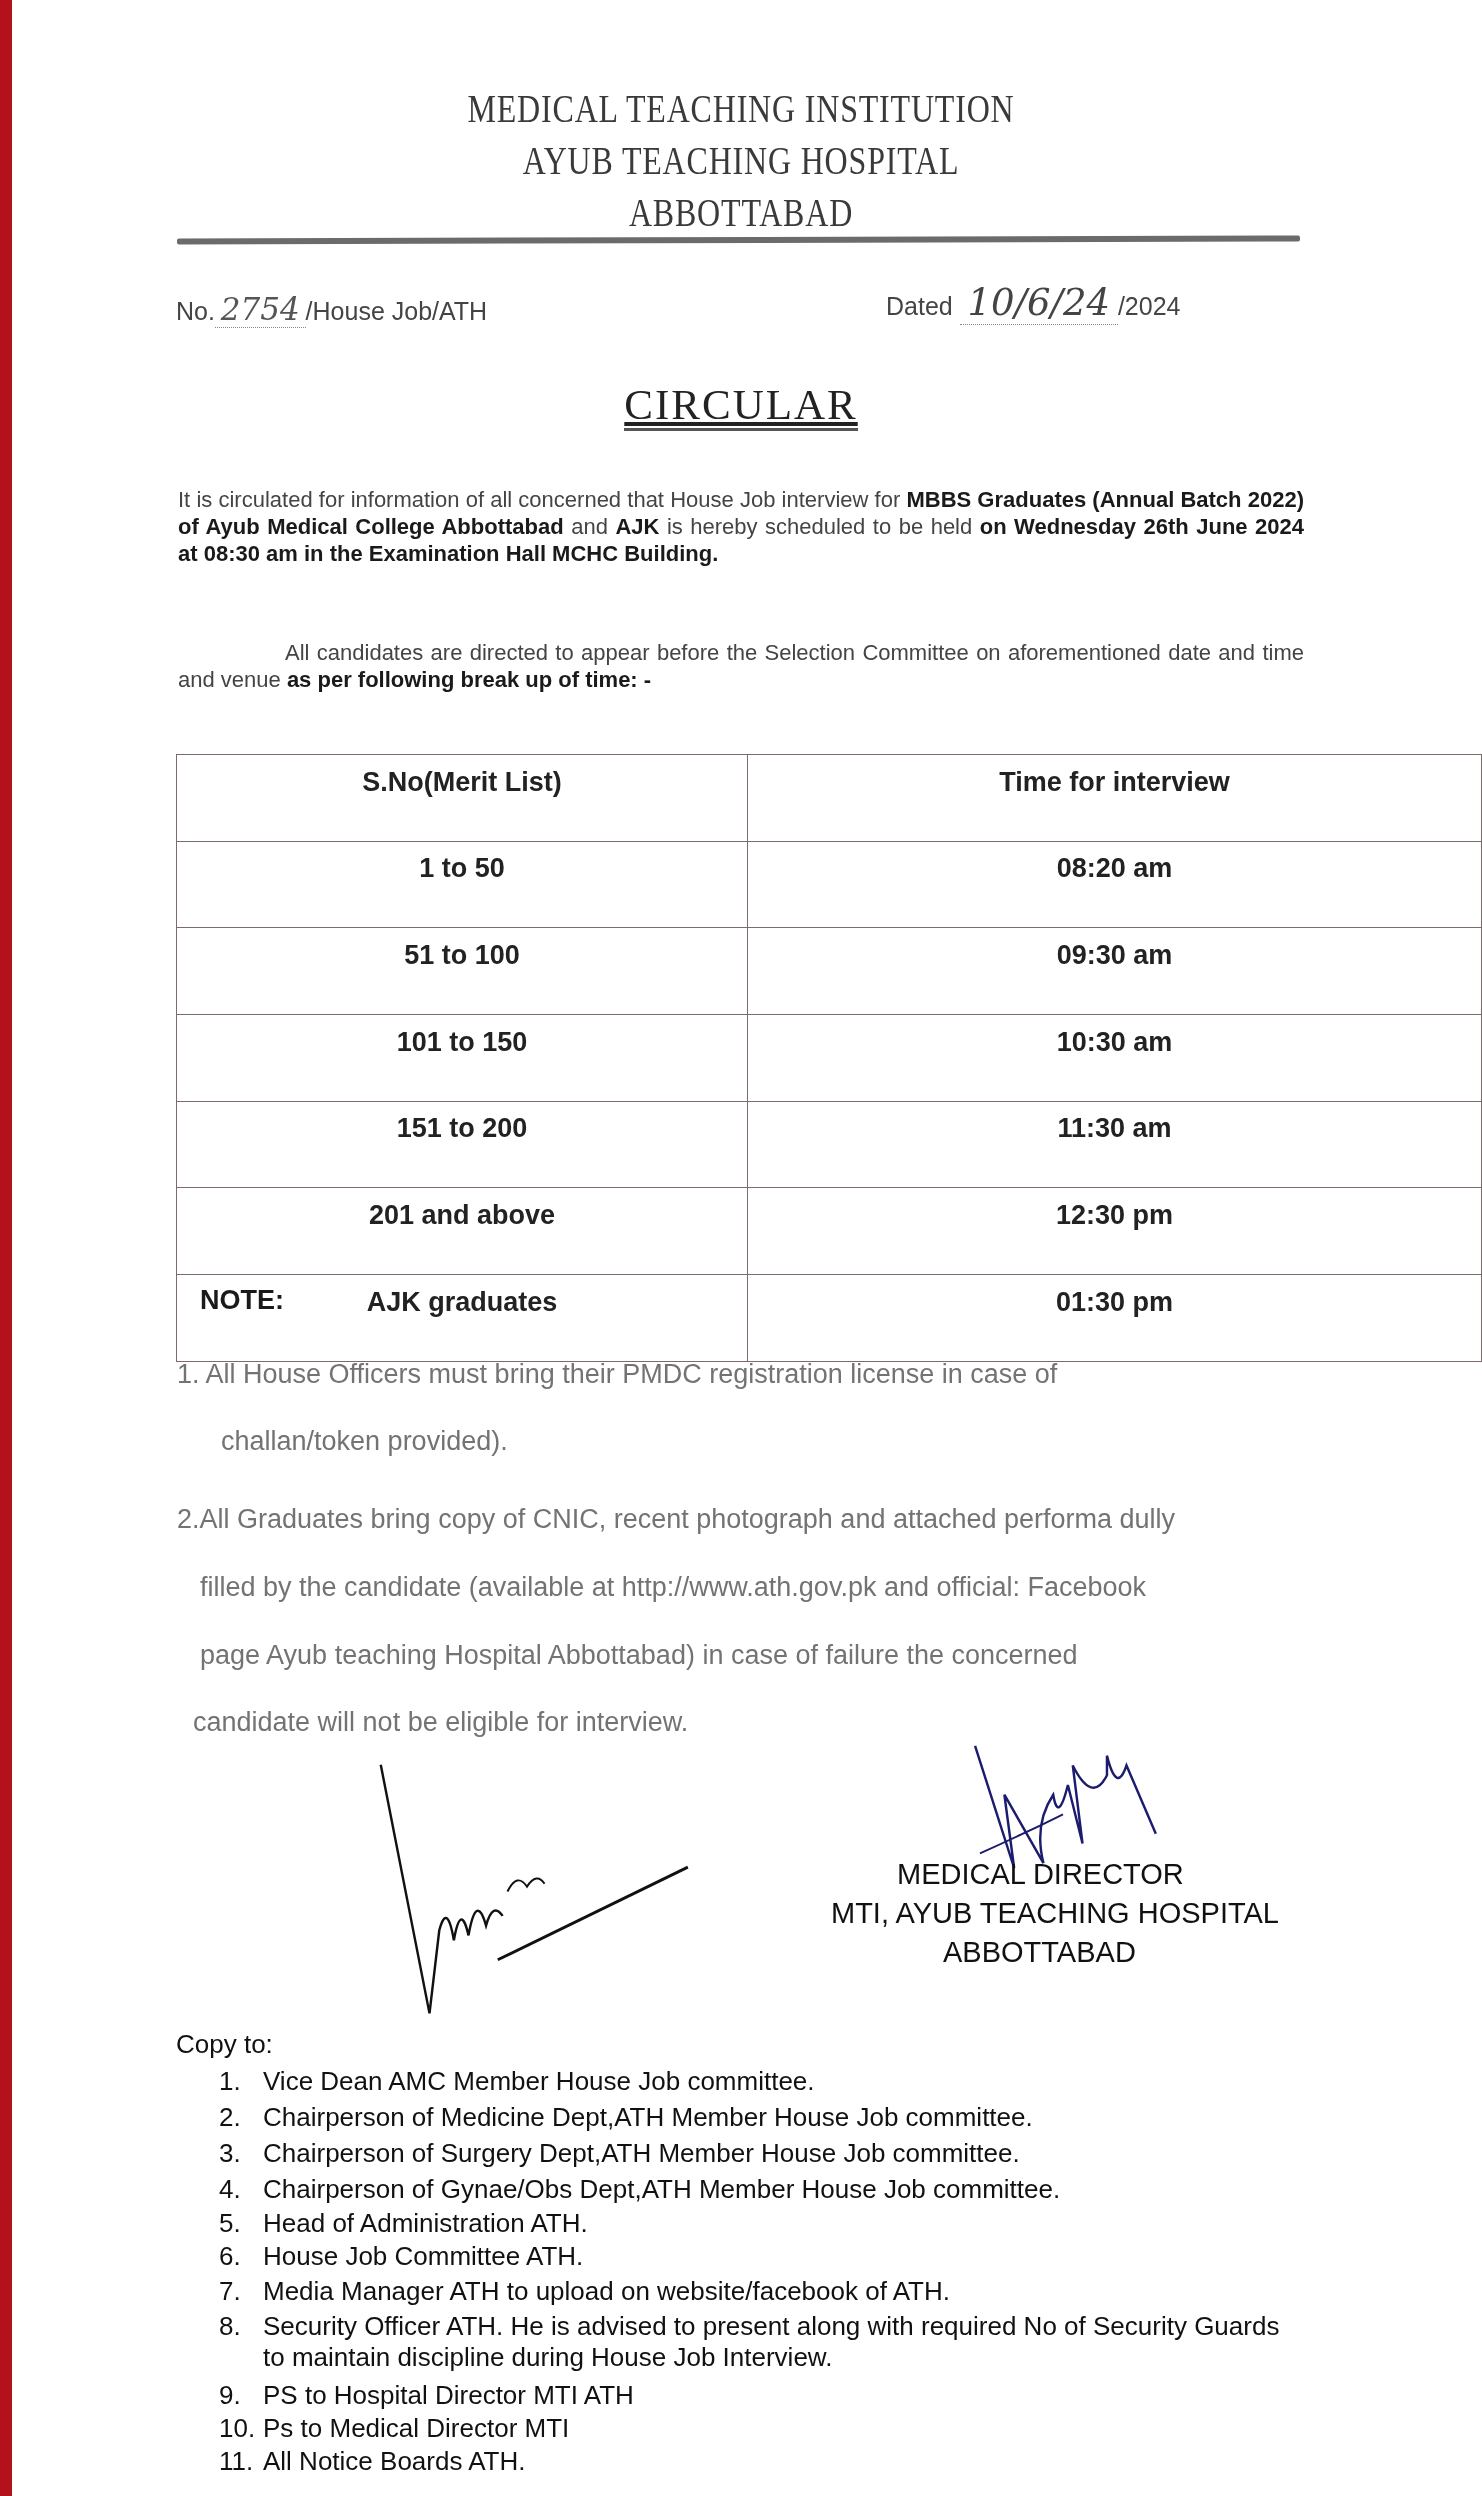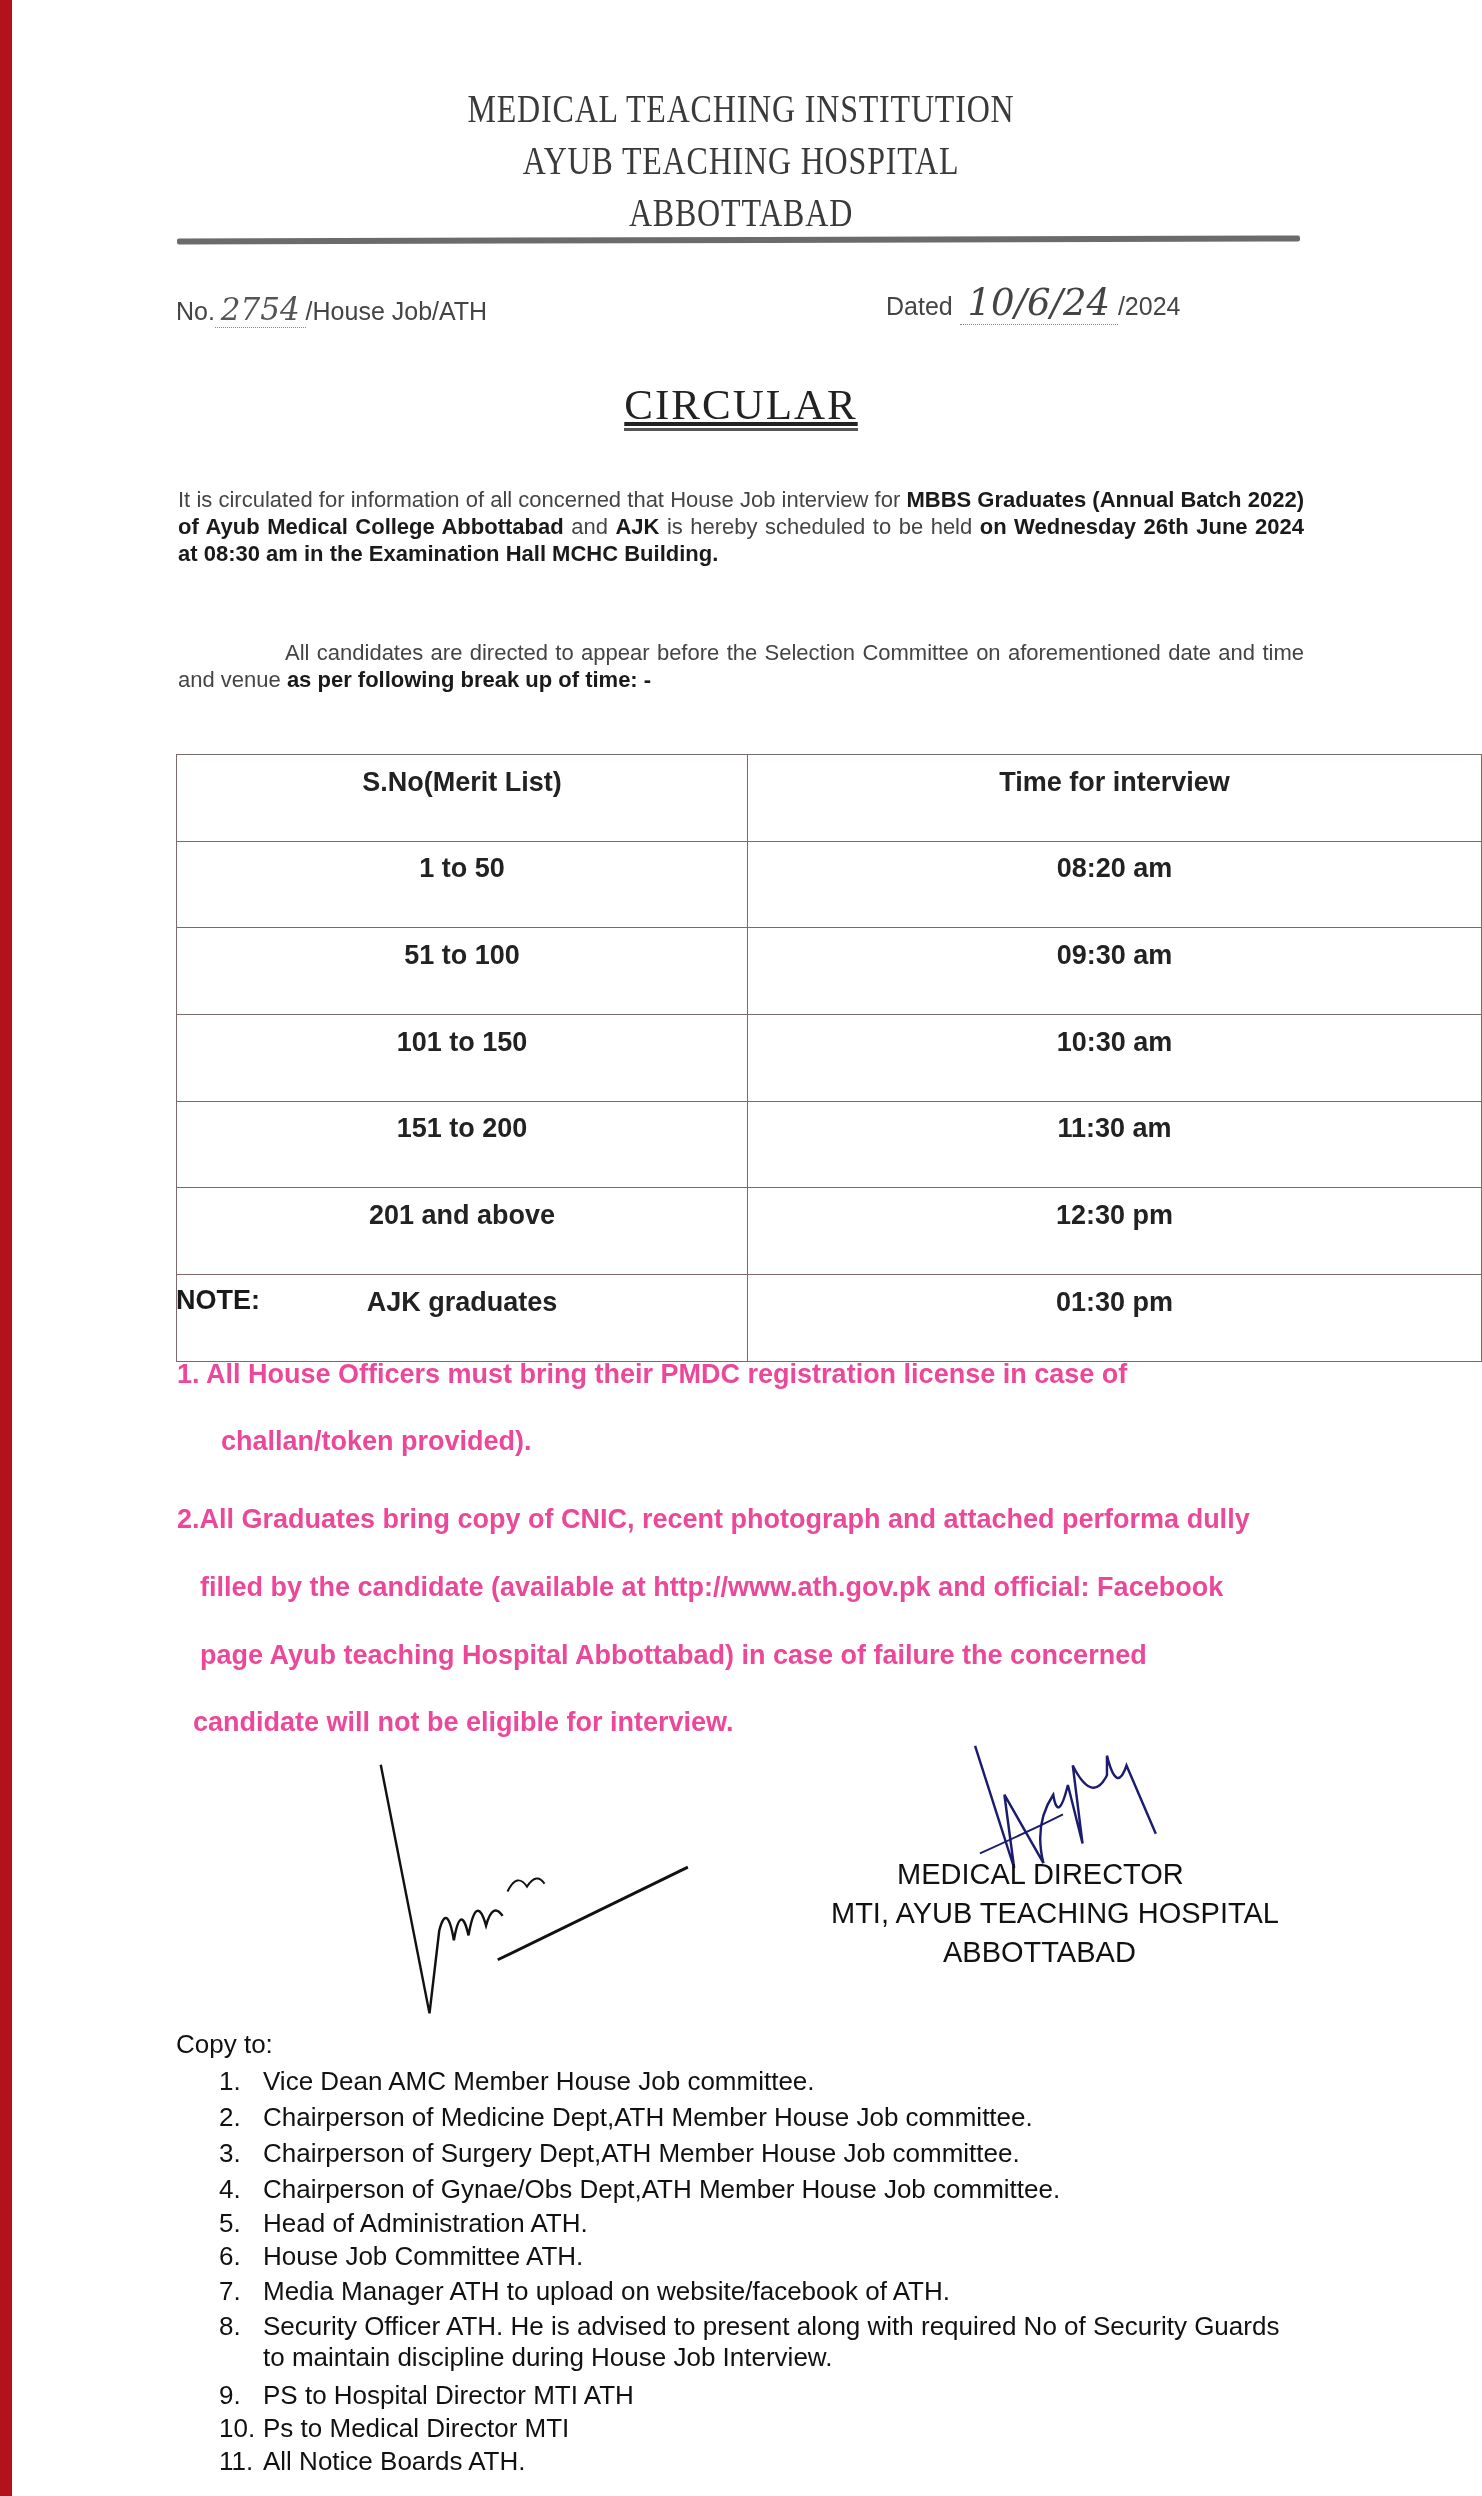--- a/index.html
+++ b/index.html
@@ -22,22 +22,22 @@
     font-family:"Liberation Serif", serif; font-size:43px; color:#222; letter-spacing:2px; }
   .circular span { border-bottom:3.9px solid #555; padding-bottom:0;text-decoration:underline; }
   .para { position:absolute; left:178px; width:1126px; font-size:22px; line-height:27px; text-align:justify; color:#444; }
   .para b { color:#1a1a1a; font-weight:bold; }
   .p1 { top:486px; }
   .p2 { top:639px; text-indent:107px; }
   table.sched { position:absolute; left:176px; top:754px; width:1306px; border-collapse:collapse; font-size:27px; }
   table.sched td, table.sched th { border:1.5px solid #7a6a6c; height:73px; text-align:center; vertical-align:top; padding-top:11.7px; font-weight:bold; color:#222; }
   table.sched th { font-weight:bold; }
   table.sched col.c1 { width:571px; }
-  .note { position:absolute; left:176px; top:1285px; font-size:27px; font-weight:bold; }
-  .nline { position:absolute; font-size:27px; font-weight:bold; color:#ec4899; white-space:nowrap; }
+  .note { position:absolute; left:176px; top:1285px; font-size:27px; font-weight:bold;padding-left:24px; }
+  .nline { position:absolute; font-size:27px; font-weight:normal; color:#737373; white-space:nowrap; }
   .sig-left { position:absolute; left:371px; top:1755px; }
   .sig-right { position:absolute; left:936px; top:1736px; }
   .director { position:absolute; left:0; width:1482px; font-size:29px; color:#111; }
   .dir1 { top:1858px; left:897px; width:293px; }
   .dir2 { top:1897px; left:831px; width:468px; }
   .dir3 { top:1936px; left:943px; width:293px; }
   .copyto { position:absolute; left:176px; top:2029px; font-size:26px; color:#111; }
   .cc { position:absolute; left:219px; font-size:26px; color:#111; white-space:nowrap; }
   .cc .num { display:inline-block; width:44px; }
   .cc .txt { display:inline-block; vertical-align:top; }

